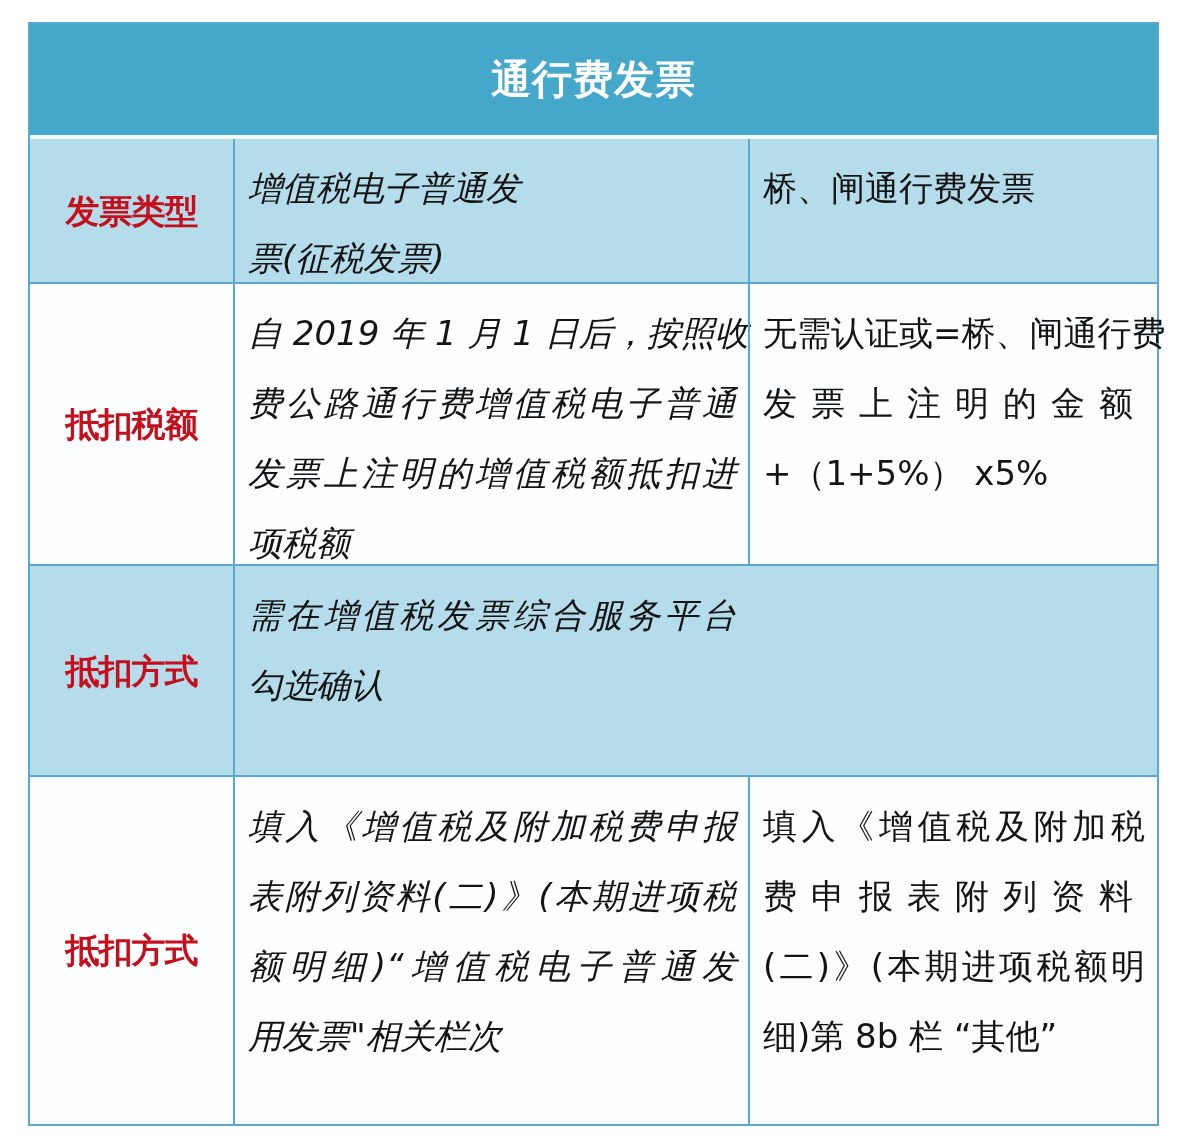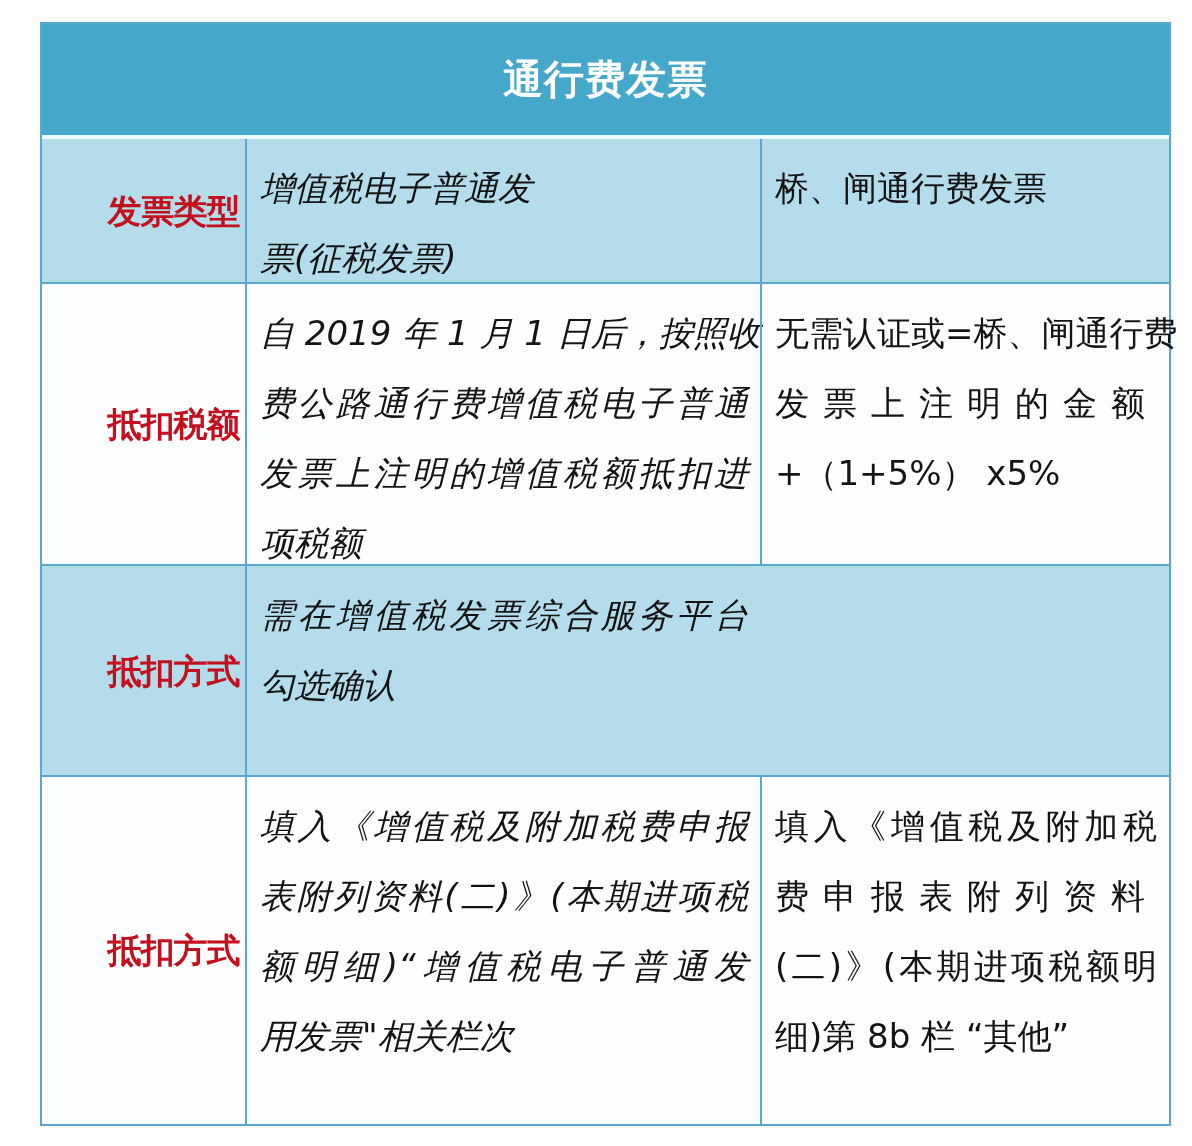--- a/index.html
+++ b/index.html
@@ -9,21 +9,21 @@
     }
     body {
       width: 1192px;
       height: 1146px;
       position: relative;
       overflow: hidden;
       font-family: "DejaVu Sans", "Liberation Sans", sans-serif;
     }
     .table {
       position: absolute;
-      left: 40px;
+      left: 28px;
       top: 22px;
       width: 1131px;
       height: 1104px;
       border: 2px solid #5aa8cf;
       box-sizing: border-box;
       background: #0c4a6e;
     }
     .title-bar {
       position: absolute;
       left: 0;
@@ -66,21 +66,20 @@
     .cell.label {
       left: 0;
       width: 203px;
       display: flex;
       align-items: center;
       justify-content: center;
       color: #c40f1c;
       font-weight: bold;
       font-size: 34px;
       letter-spacing: -1px;
-      margin-left: 30px;
     }
     .cell.col2 {
       left: 203px;
       width: 515px;
       border-left: 2px solid #5aa8cf;
       padding: 14px 12px 0 13px;
       font-style: italic;
     }
     .cell.col3 {
       left: 718px;

